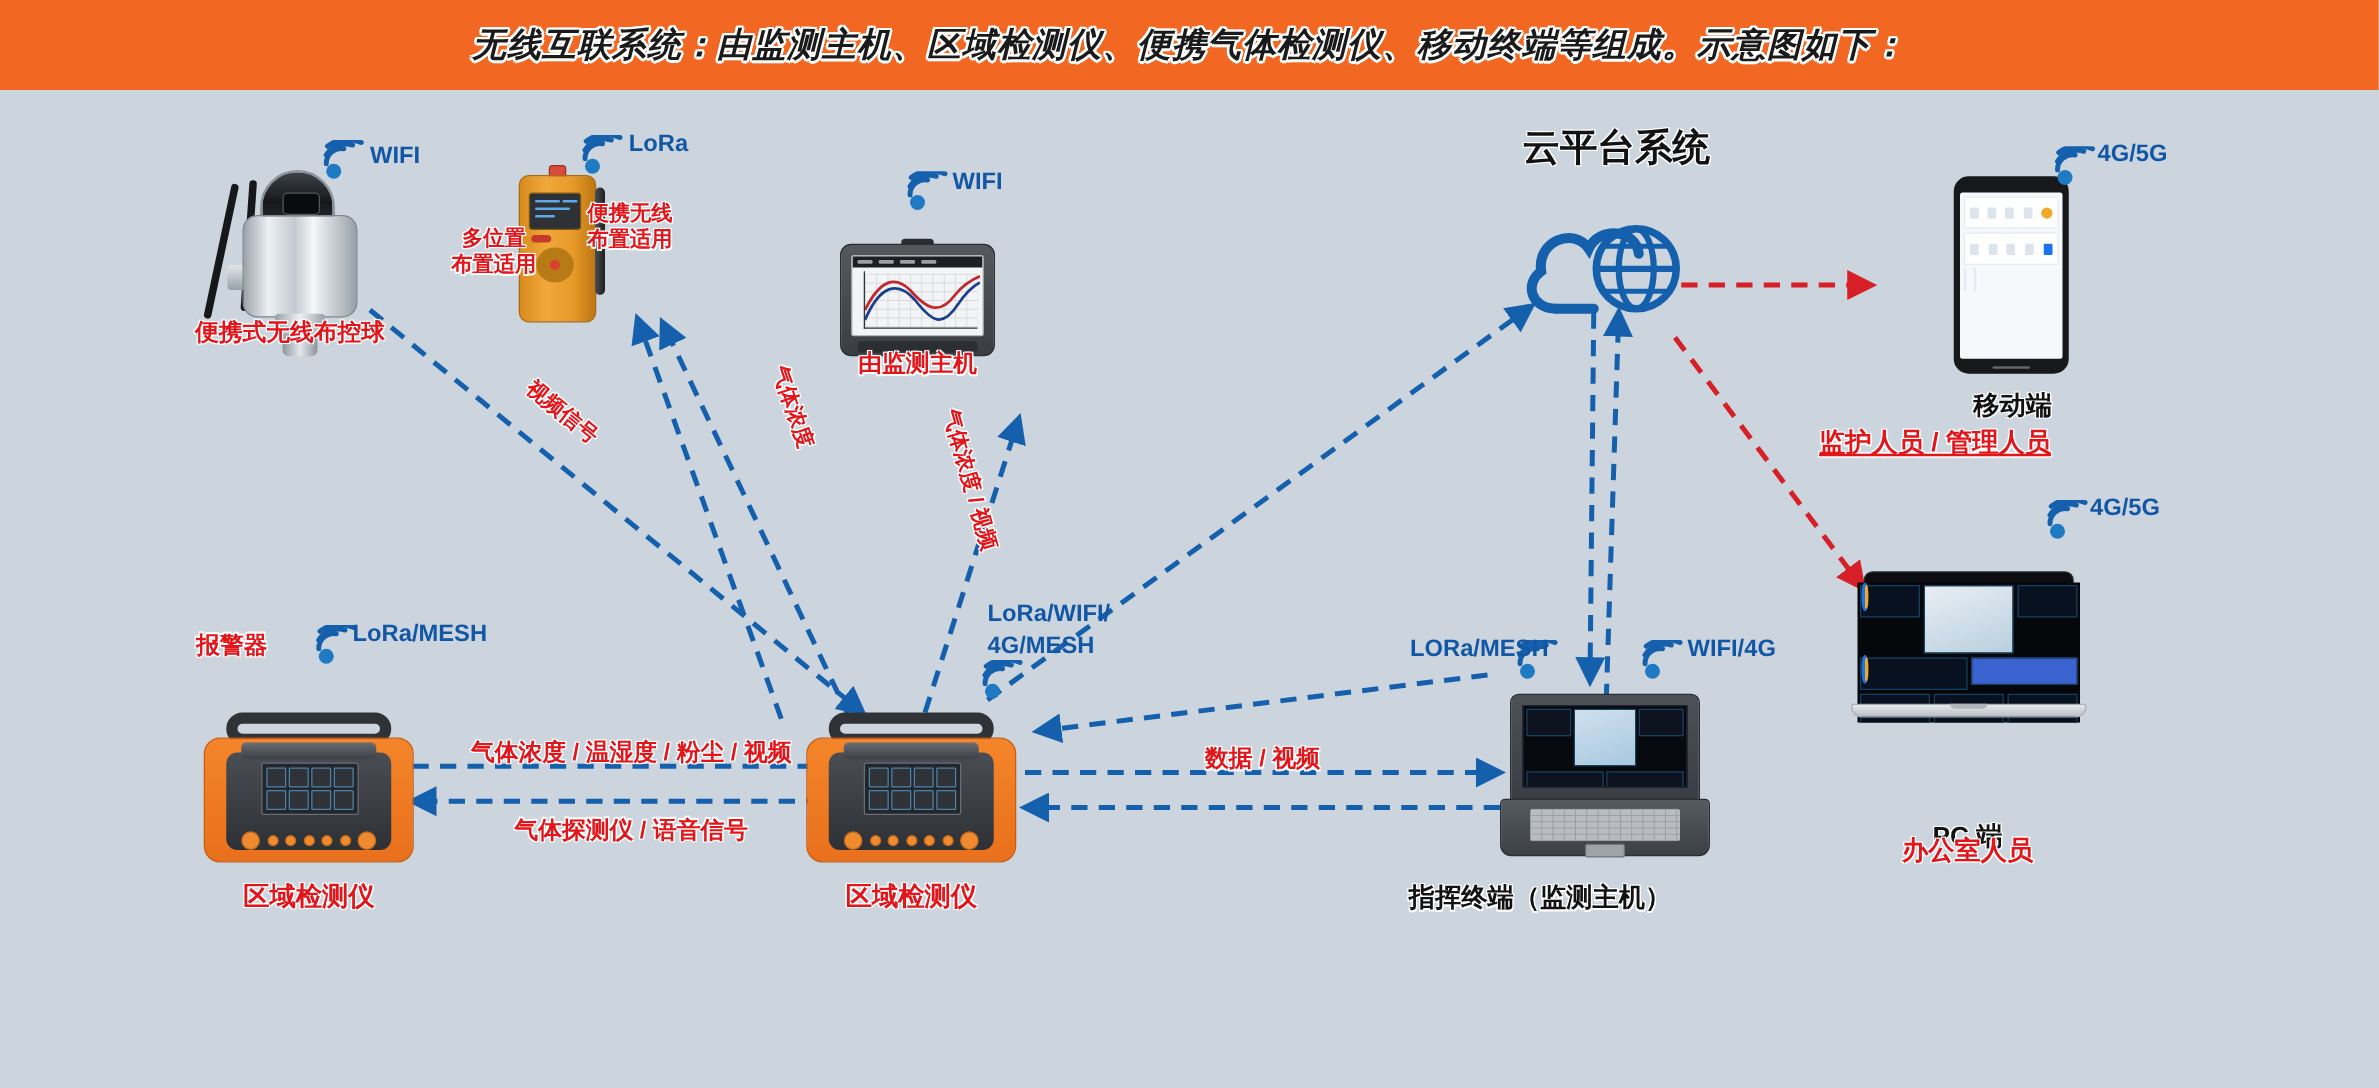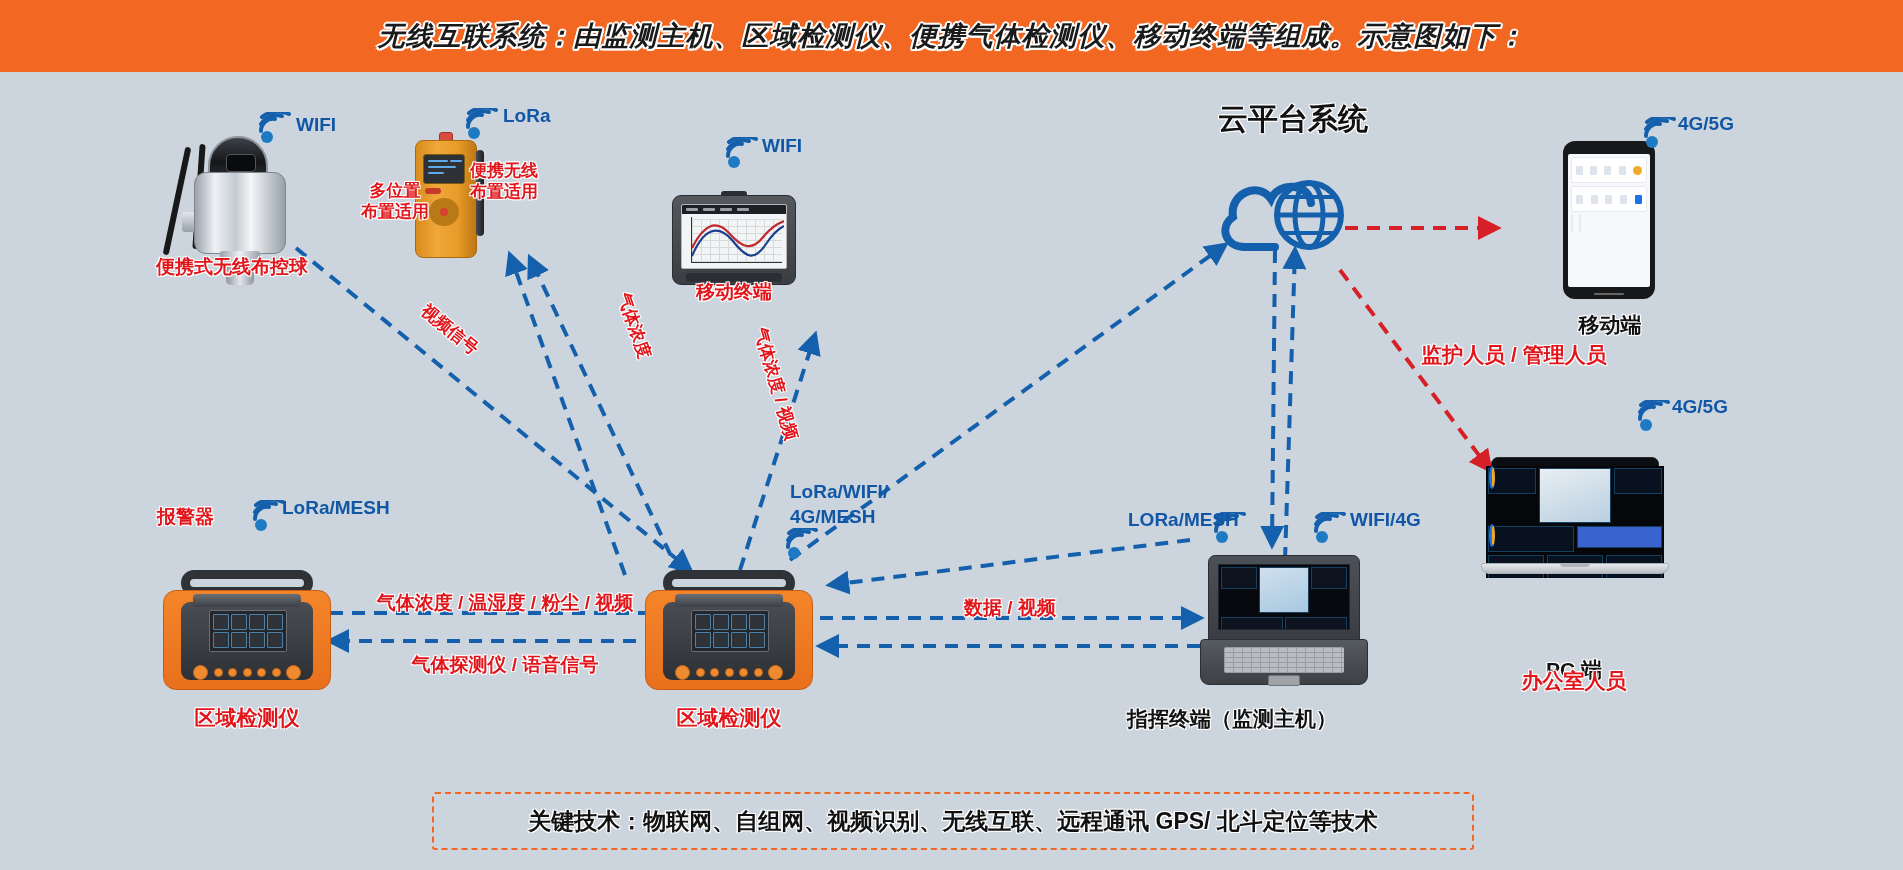--- a/index.html
+++ b/index.html
@@ -312,21 +312,21 @@
       <span class="grid"></span>
       <svg style="position:absolute;left:10px;top:13px;" width="92" height="52" viewBox="0 0 92 52">
         <path d="M0,38 C12,10 26,6 40,22 C54,40 62,44 74,26 C82,14 88,10 92,8" stroke="#1a3f8f" stroke-width="2.2" fill="none"></path>
         <path d="M0,30 C12,6 24,2 36,14 C50,30 60,34 72,18 C80,8 87,5 92,3" stroke="#c1272d" stroke-width="2.2" fill="none"></path>
       </svg>
       <span class="axisY"></span>
       <span class="axisX"></span>
     </span>
     <span class="grip"></span>
   </div>
-  <div class="lbl lbl-red ctr" style="left:734px; top:280px; font-size:19px;">移动终端</div>
+  <div class="lbl lbl-red ctr" style="left:734px; top:280px; font-size:19px;">由监测主机</div>
   <div class="wifi" style="left:725px; top:137px;">
     <svg width="34" height="32" viewBox="0 0 34 32">
       <circle cx="9" cy="25" r="6" fill="#1f7ac4"></circle>
       <path d="M3 19 A12 12 0 0 1 17 7" stroke="#1560ac" stroke-width="4" fill="none" stroke-linecap="round"></path>
       <path d="M3 12 A19 19 0 0 1 24 4" stroke="#1560ac" stroke-width="4" fill="none" stroke-linecap="round"></path>
       <path d="M4 5 A26 26 0 0 1 31 2" stroke="#1560ac" stroke-width="4" fill="none" stroke-linecap="round"></path>
     </svg>
   </div>
   <div class="lbl lbl-blue" style="left:762px; top:134px; font-size:19px;">WIFI</div>
 
@@ -361,21 +361,21 @@
           <i></i>
           <i></i>
           <i class="blu"></i>
         </span>
       <span class="chart"></span>
       <span class="foot"></span>
     </span>
     <span class="hb"></span>
   </div>
   <div class="lbl lbl-black ctr" style="left:1610px; top:312px; font-size:21px;">移动端</div>
-  <div class="lbl lbl-red ctr" style="left:1514px; top:342px; font-size:21px;">监护人员 / 管理人员</div>
+  <div class="lbl lbl-red ctr" style="left:1548px; top:342px; font-size:21px;text-decoration:underline;">监护人员 / 管理人员</div>
   <div class="wifi" style="left:1643px; top:117px;">
     <svg width="34" height="32" viewBox="0 0 34 32">
       <circle cx="9" cy="25" r="6" fill="#1f7ac4"></circle>
       <path d="M3 19 A12 12 0 0 1 17 7" stroke="#1560ac" stroke-width="4" fill="none" stroke-linecap="round"></path>
       <path d="M3 12 A19 19 0 0 1 24 4" stroke="#1560ac" stroke-width="4" fill="none" stroke-linecap="round"></path>
       <path d="M4 5 A26 26 0 0 1 31 2" stroke="#1560ac" stroke-width="4" fill="none" stroke-linecap="round"></path>
     </svg>
   </div>
   <div class="lbl lbl-blue" style="left:1678px; top:112px; font-size:19px;">4G/5G</div>
 
@@ -527,17 +527,14 @@
   <div class="lbl lbl-blue" style="left:1672px; top:395px; font-size:19px;">4G/5G</div>
 
   <div class="lbl lbl-red" style="left:430px; top:300px; font-size:17px; transform:rotate(39deg); transform-origin:left top;">视频信号</div>
   <div class="lbl lbl-red" style="left:633px; top:290px; font-size:17px; transform:rotate(71deg); transform-origin:left top;">气体浓度</div>
   <div class="lbl lbl-red" style="left:770px; top:325px; font-size:17px; transform:rotate(74deg); transform-origin:left top;">气体浓度 / 视频</div>
 
   <div class="lbl lbl-red ctr" style="left:505px; top:591px; font-size:19px;">气体浓度 / 温湿度 / 粉尘 / 视频</div>
   <div class="lbl lbl-red ctr" style="left:505px; top:653px; font-size:19px;">气体探测仪 / 语音信号</div>
   <div class="lbl lbl-red ctr" style="left:1010px; top:596px; font-size:19px;">数据 / 视频</div>
 
-  <div class="footer-box">
-    <div class="footer-text">关键技术：物联网、自组网、视频识别、无线互联、远程通讯 GPS/ 北斗定位等技术</div>
-  </div>
 
 </div>
 
 </body></html>

